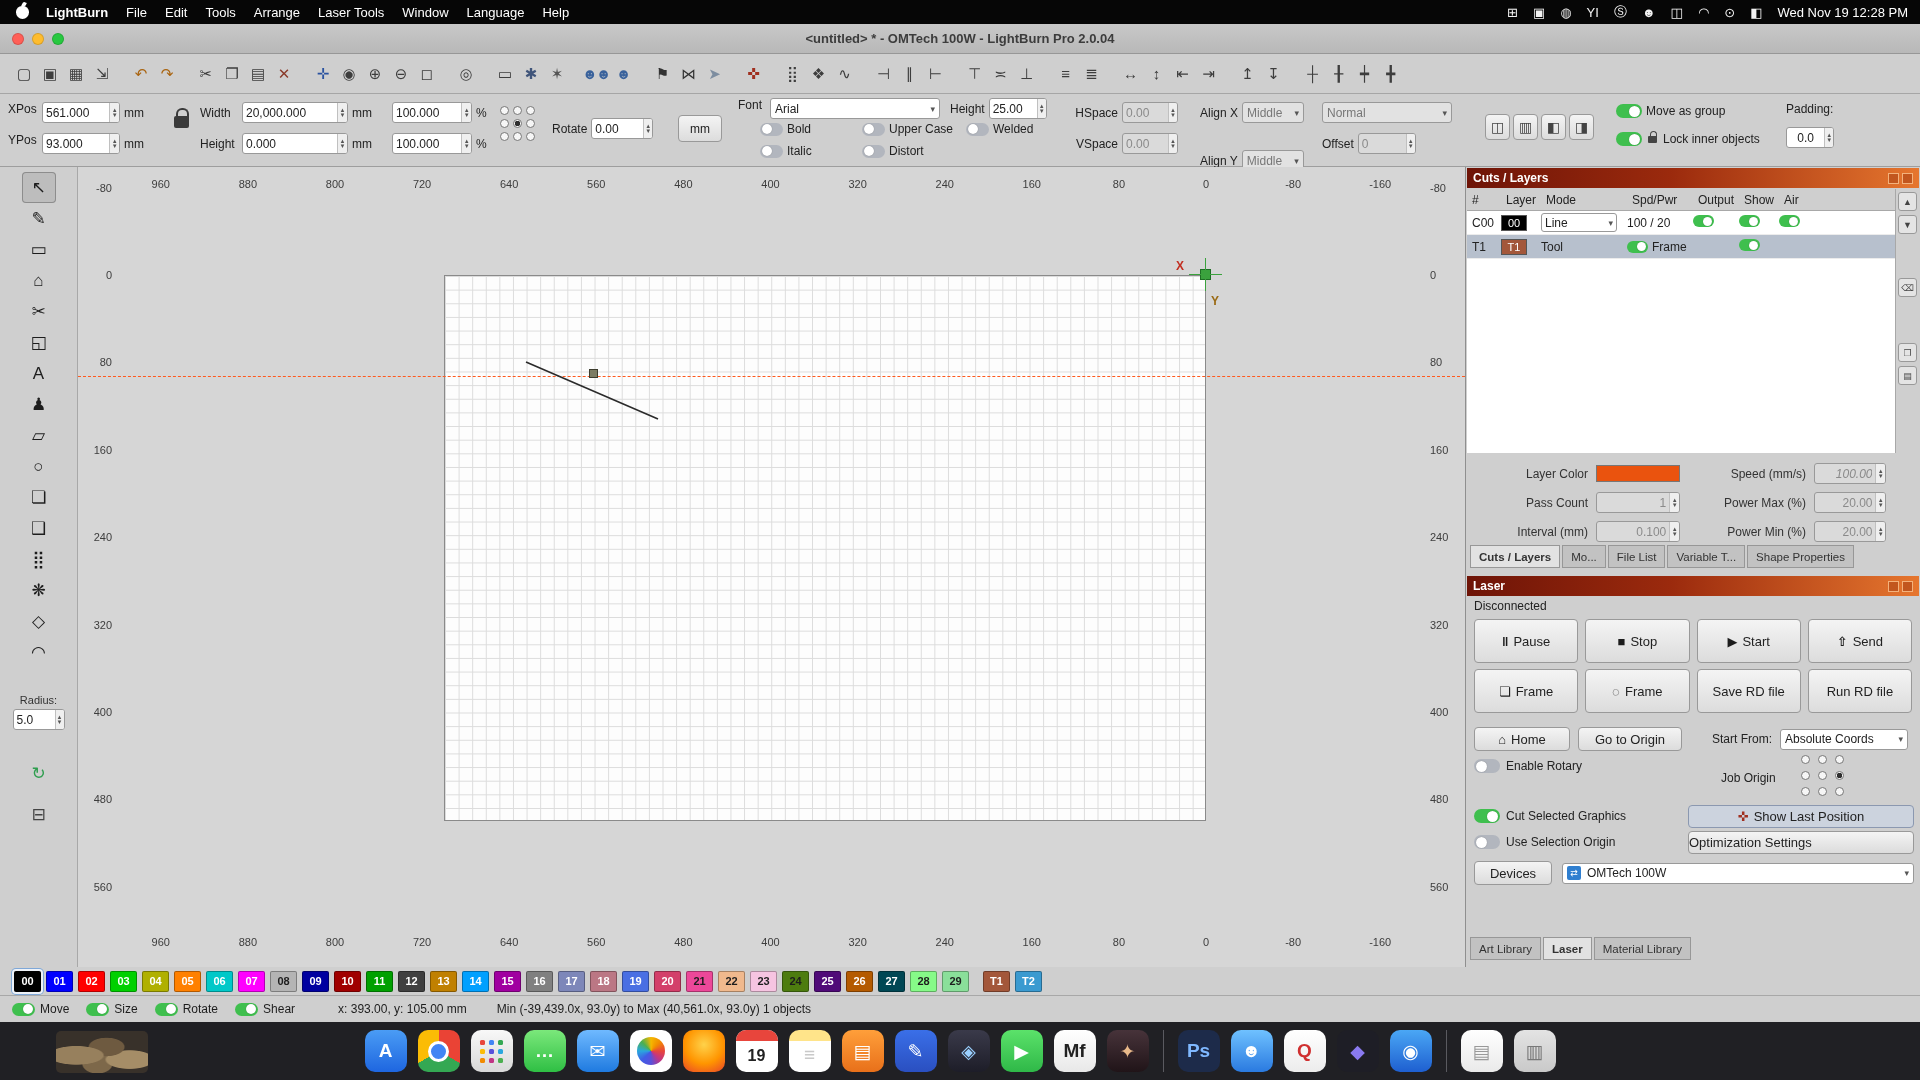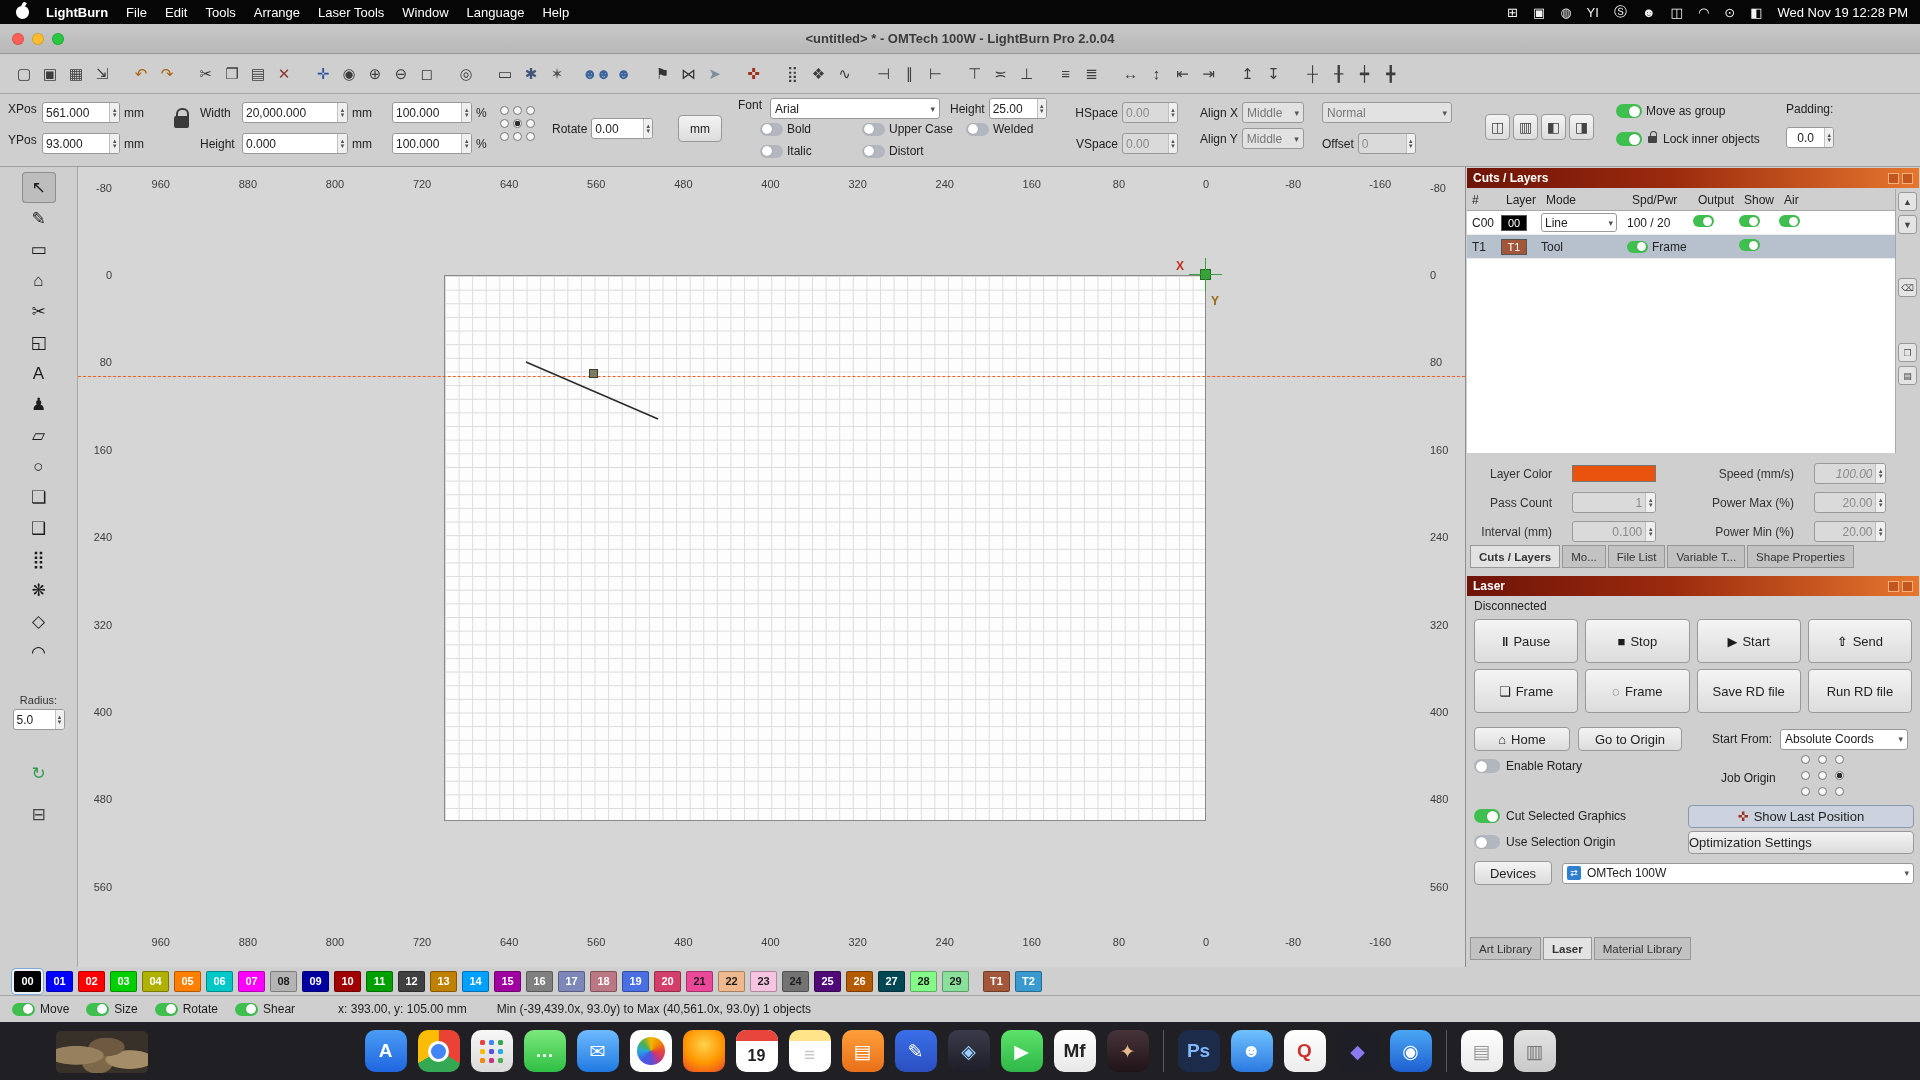--- a/index.html
+++ b/index.html
@@ -107,21 +107,21 @@
   .c2{width:86px}
   .c3{width:66px}
   .c4{width:46px}
   .c5{width:40px}
   .c6{width:30px}
   .sw{display:inline-block;width:26px;height:16px;border:1px solid #555;color:#fff;font-size:11px;text-align:center;line-height:15px}
   .mode-combo{width:76px;height:19px;font-size:12px;padding:0 3px}
   .ct-rest{flex:1;background:#fff}
   .ct-side{width:24px;background:#cfcfcf;border-left:1px solid #a8a8a8;display:flex;flex-direction:column;align-items:center;padding-top:3px}
   .sbtn{width:19px;height:19px;background:#e4e4e4;border:1px solid #999;border-radius:3px;font-size:9px;display:flex;align-items:center;justify-content:center;color:#444;margin-bottom:4px;flex:none}
-  .cut-settings{position:absolute;top:296px;left:10px;right:34px;display:grid;grid-template-columns:1fr 84px 118px 72px;gap:8px 20px;align-items:center}
+  .cut-settings{position:absolute;top:296px;left:10px;right:34px;display:grid;grid-template-columns:1fr 84px 118px 72px;gap:8px 8px;align-items:center}
   .cut-settings .lbl{text-align:right;color:#333}
   .colorswatch{height:17px;border:1px solid #777}
   .cut-tabs{position:absolute;top:378px;left:4px;display:flex;gap:2px}
   .ptab{height:23px;padding:0 8px;display:flex;align-items:center;background:#c2c2c2;border:1px solid #979797;font-size:11.5px;color:#333;white-space:nowrap}
   .ptab.active{background:#e2e2e2;font-weight:700}
 
   .laser-head{top:409px}
   .row-abs{position:absolute;display:flex;align-items:center}
   .lbtn{font-size:13px}
   .lbtn b{font-weight:400}
@@ -481,21 +481,21 @@
           <span class="spin"></span>
         </span>
       </div>
     <div class="pg" style="left:1200px;top:8px">
         <span class="lbl">Align X</span>
         <span class="combo dis" style="width:62px">
           <i>Middle</i>
           <i class="arr">▾</i>
         </span>
       </div>
-    <div class="pg" style="left:1200px;top:34px">
+    <div class="pg" style="left:1200px;top:56px">
         <span class="lbl">Align Y</span>
         <span class="combo dis" style="width:62px">
           <i>Middle</i>
           <i class="arr">▾</i>
         </span>
       </div>
     <div class="pg" style="left:1322px;top:8px">
         <span class="combo dis" style="width:130px">
           <i>Normal</i>
           <i class="arr">▾</i>
@@ -954,21 +954,21 @@
       </button>
       <button class="chip dark" style="background: #ec4899;">
         <span>21</span>
       </button>
       <button class="chip dark" style="background: rgb(240, 185, 141);">
         <span>22</span>
       </button>
       <button class="chip dark" style="background: rgb(246, 196, 225);">
         <span>23</span>
       </button>
-      <button class="chip dark" style="background: #737373;">
+      <button class="chip dark" style="background: #4d7c0f;">
         <span>24</span>
       </button>
       <button class="chip" style="background: rgb(80, 10, 120);">
         <span>25</span>
       </button>
       <button class="chip" style="background: rgb(180, 90, 0);">
         <span>26</span>
       </button>
       <button class="chip" style="background: rgb(0, 71, 84);">
         <span>27</span>

